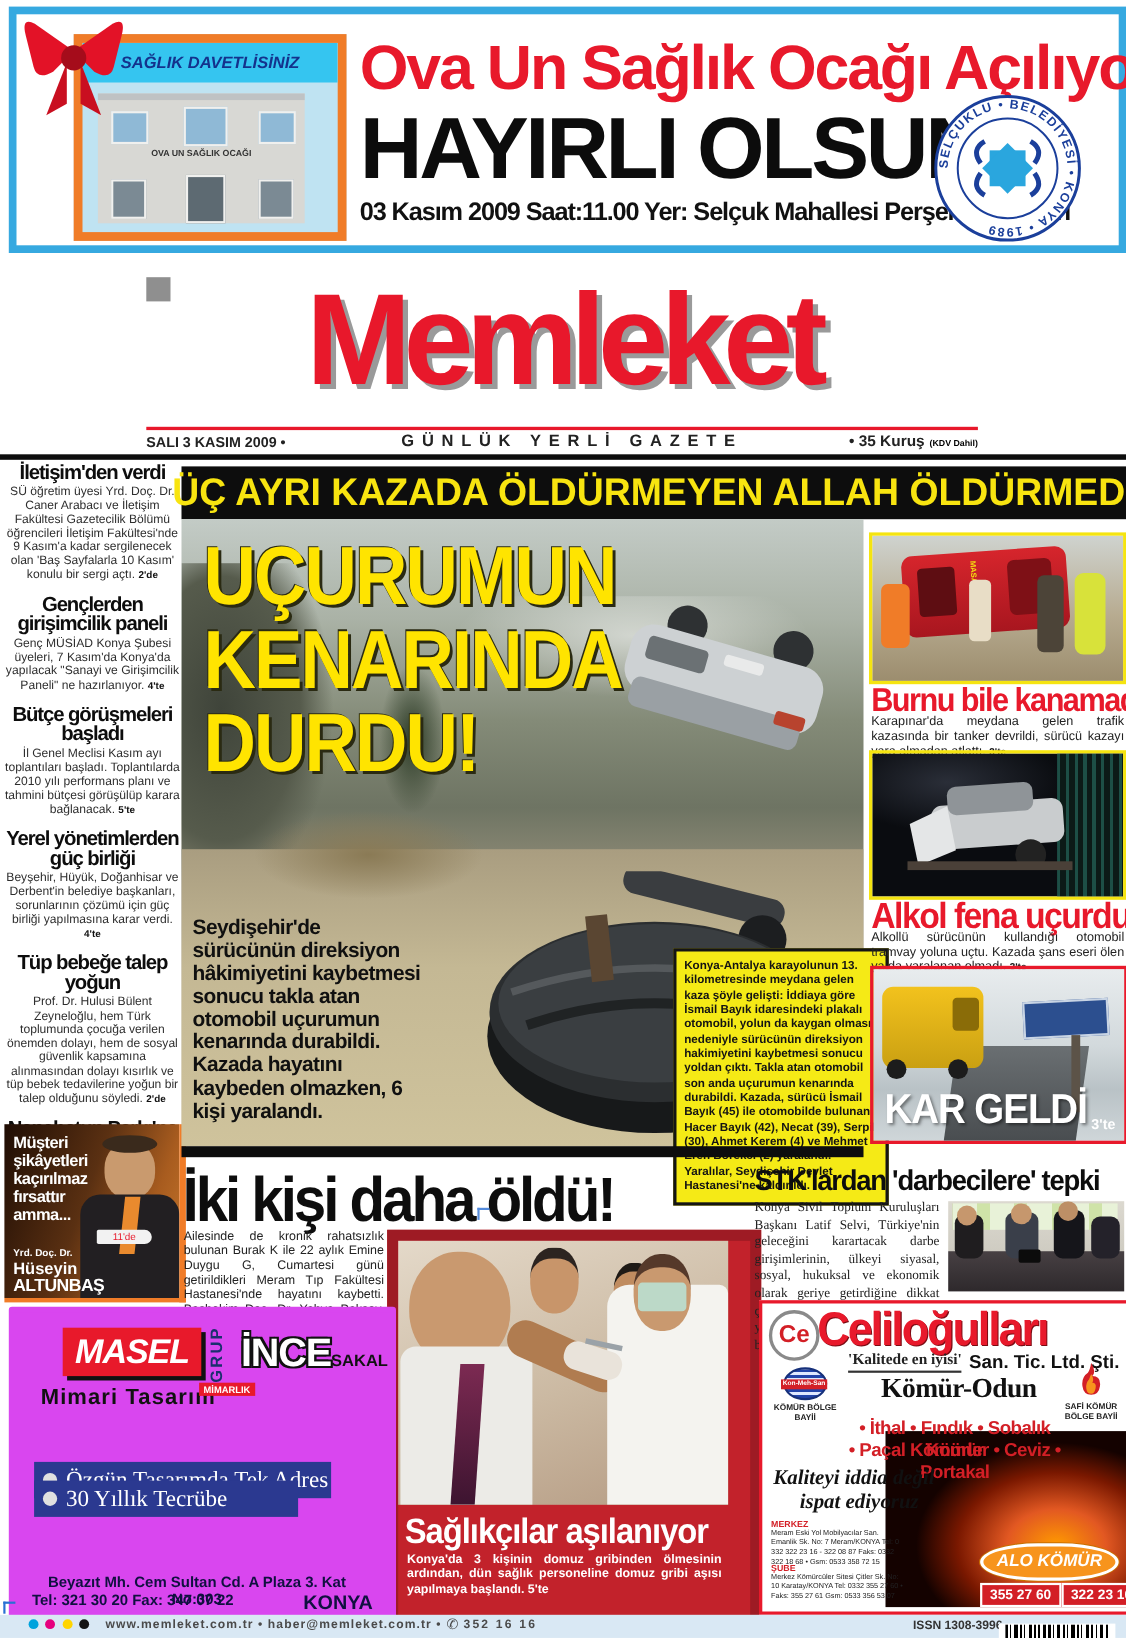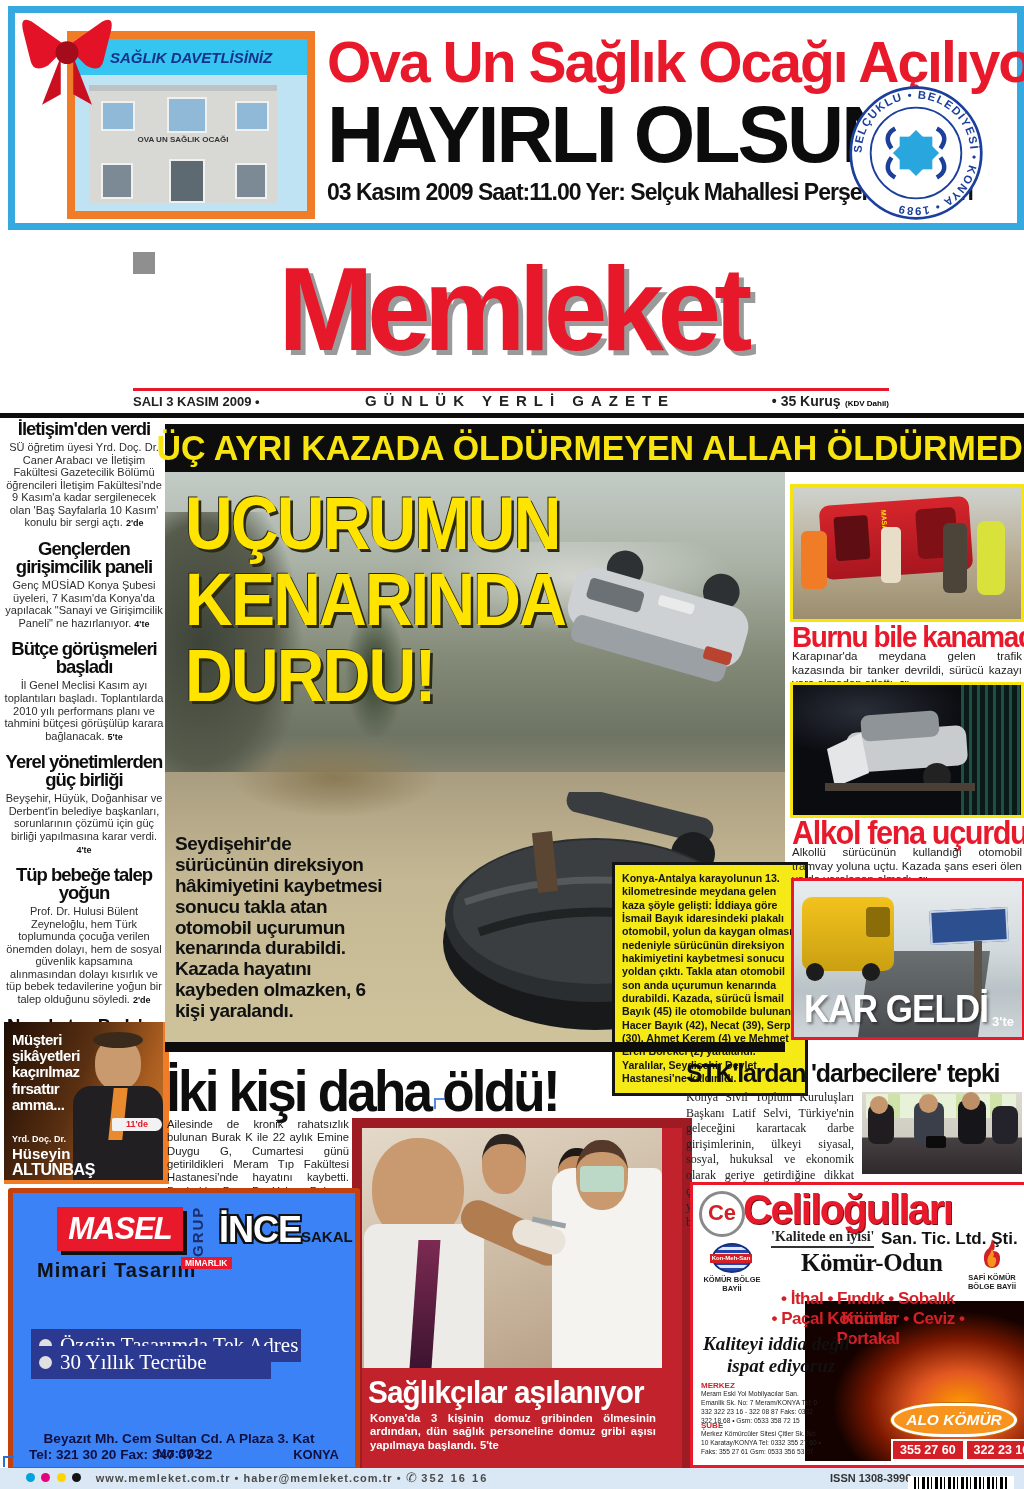--- a/index.html
+++ b/index.html
@@ -42,21 +42,21 @@
   .rbody{font-size:11.5px;color:#222;line-height:1.18;text-align:justify;}
   .snow{left:791px;top:878px;width:228px;height:156px;border:3px solid #e8192b;overflow:hidden;
      background:linear-gradient(180deg,#e8ecee 0%,#d2d9dc 45%,#b9c2c6 70%,#cfd6d9 100%);}
   
   .h2big{font-size:57px;font-weight:bold;color:#0d0d0d;letter-spacing:-3px;white-space:nowrap;transform:scaleX(.93);transform-origin:left top;}
   .vacc{left:352px;top:1118px;width:320px;height:344px;border:10px solid #9e1b24;background:#c2222b;}
   .vph{position:absolute;left:0;top:0;width:300px;height:240px;background:linear-gradient(160deg,#e4d9c9,#cbb9a2 55%,#b49a82);overflow:hidden;}
   .stk-h{font-size:26px;font-weight:bold;color:#0d0d0d;letter-spacing:-1.2px;white-space:nowrap;transform:scaleX(.96);transform-origin:left top;}
   .stk-b{font-family:"Liberation Serif",serif;font-size:12px;line-height:1.3;color:#222;text-align:justify;}
   
-  .masel{left:8px;top:1188px;width:342px;height:274px;border:5px solid #c2410c;border-radius:3px;background:#3b82f6;}
+  .masel{left:8px;top:1188px;width:342px;height:274px;border:5px solid #d946ef;border-radius:3px;background:#d946ef;}
   .mbar{position:absolute;height:33px;background:#2b3990;color:#fff;font-family:"Liberation Serif",serif;
         font-size:21px;display:flex;align-items:center;gap:8px;padding-left:8px;}
   .dot{width:13px;height:13px;border-radius:50%;background:#e0e0e0;flex:0 0 auto;}
   .celil{left:690px;top:1182px;width:334px;height:280px;border:3px solid #e8192b;background:#fff;overflow:hidden;}
   .chips span{display:inline-block;background:#d31f26;color:#fff;font-weight:bold;font-size:12.5px;
         padding:2px 7px;border:2px solid #fff;}
   .tiny{font-size:6.6px;line-height:1.35;color:#222;}
   
   .foot{left:0;top:1468px;width:1024px;height:21px;background:#d9e8f4;}
   .fdot{width:9px;height:9px;border-radius:50%;display:inline-block;margin-right:2px;vertical-align:middle;}
@@ -144,21 +144,21 @@
   </div>
 
   <div class="abs" style="left:4px;top:1022px;width:159px;height:158px;background:linear-gradient(110deg,#1f0d04 0%,#5a3012 45%,#a85c1f 75%,#c9792d 100%);border-right:6px solid #f07c28;border-bottom:4px solid #f07c28;overflow:hidden;">
     <div class="abs" style="right:2px;top:8px;width:88px;height:150px;">
       <div class="abs" style="left:22px;top:8px;width:46px;height:52px;border-radius:46%;background:#c99a6e;"></div>
       <div class="abs" style="left:20px;top:2px;width:50px;height:16px;border-radius:50%;background:#3a2a1c;"></div>
       <div class="abs" style="left:0px;top:56px;width:90px;height:96px;border-radius:18px 18px 0 0;background:#221f22;"></div>
       <div class="abs" style="left:38px;top:58px;width:14px;height:52px;background:#e98a2e;transform:skewX(-6deg);"></div>
     </div>
     <div class="abs" style="left:8px;top:10px;width:78px;color:#fff;font-weight:bold;font-size:15px;line-height:1.08;letter-spacing:-.5px;">Müşteri şikâyetleri kaçırılmaz fırsattır amma...</div>
-    <div class="abs" style="left:84px;top:96px;width:50px;height:13px;background:#f2f2f2;border-radius:2px 8px 8px 2px;text-align:center;font-size:9px;font-weight:bold;color:#e8192b;line-height:13px;margin-left:24px;">11'de</div>
+    <div class="abs" style="left:84px;top:96px;width:50px;height:13px;background:#f2f2f2;border-radius:2px 8px 8px 2px;text-align:center;font-size:9px;font-weight:normal;color:#e8192b;line-height:13px;">11'de</div>
     <div class="abs" style="left:8px;top:112px;color:#fff;font-size:9px;font-weight:bold;">Yrd. Doç. Dr.</div>
     <div class="abs" style="left:8px;top:123px;color:#fff;font-size:15px;font-weight:bold;">Hüseyin</div>
     <div class="abs" style="left:8px;top:139px;color:#fff;font-size:16px;font-weight:bold;letter-spacing:-.5px;">ALTUNBAŞ</div>
   </div>
 
   <div class="abs banner">
     <span>ÜÇ AYRI KAZADA ÖLDÜRMEYEN ALLAH ÖLDÜRMEDİ</span>
   </div>
 
   <div class="abs mainph">
@@ -283,21 +283,21 @@
     <div class="mbar" style="left:18px;top:124px;width:262px;margin-top:12px;">
         <span class="dot"></span>
         <span>Özgün Tasarımda Tek Adres</span>
       </div>
     <div class="mbar" style="left:18px;top:153px;width:232px;">
         <span class="dot"></span>
         <span>30 Yıllık Tecrübe</span>
       </div>
     <div class="abs" style="left:10px;top:238px;width:312px;text-align:center;font-size:13.6px;font-weight:bold;color:#101040;">Beyazıt Mh. Cem Sultan Cd. A Plaza 3. Kat No:303</div>
     <div class="abs" style="left:16px;top:254px;font-size:13.6px;font-weight:bold;color:#101040;">Tel: 321 30 20  Fax: 347 07 22</div>
-    <div class="abs" style="right:16px;top:254px;font-size:13px;font-weight:bold;color:#101040;">KONYA</div>
+    <div class="abs" style="right:16px;top:254px;font-size:18px;font-weight:bold;color:#101040;">KONYA</div>
   </div>
 
   <div class="abs celil">
     <div class="abs" style="left:112px;top:116px;width:222px;height:160px;background:radial-gradient(150px 110px at 70% 65%,#ff9a00 0%,#e25822 30%,#7a1800 60%,#140200 85%);"></div>
     <div class="abs" style="left:6px;top:6px;width:40px;height:40px;border-radius:50%;border:3px solid #8a8a8a;color:#d31f26;font-size:22px;font-weight:bold;text-align:center;line-height:38px;background:#fff;">Ce</div>
     <div class="abs" style="left:50px;top:0px;font-size:43px;font-weight:bold;color:#e8192b;letter-spacing:-2px;text-shadow:1px 1px 0 #7a0c14;white-space:nowrap;transform:scaleX(.95);transform-origin:left top;">Celiloğulları</div>
     <div class="abs ser" style="left:78px;top:44px;font-size:14px;font-weight:bold;border-bottom:2px solid #333;padding-bottom:1px;color:#222;">'Kalitede en iyisi'</div>
     <div class="abs" style="left:188px;top:44px;font-size:17px;font-weight:bold;color:#111;">San. Tic. Ltd. Şti.</div>
     <div class="abs ser" style="left:108px;top:64px;font-size:25px;font-weight:bold;color:#111;letter-spacing:-.5px;">Kömür-Odun</div>
     <div class="abs" style="left:6px;top:58px;width:66px;text-align:center;">

